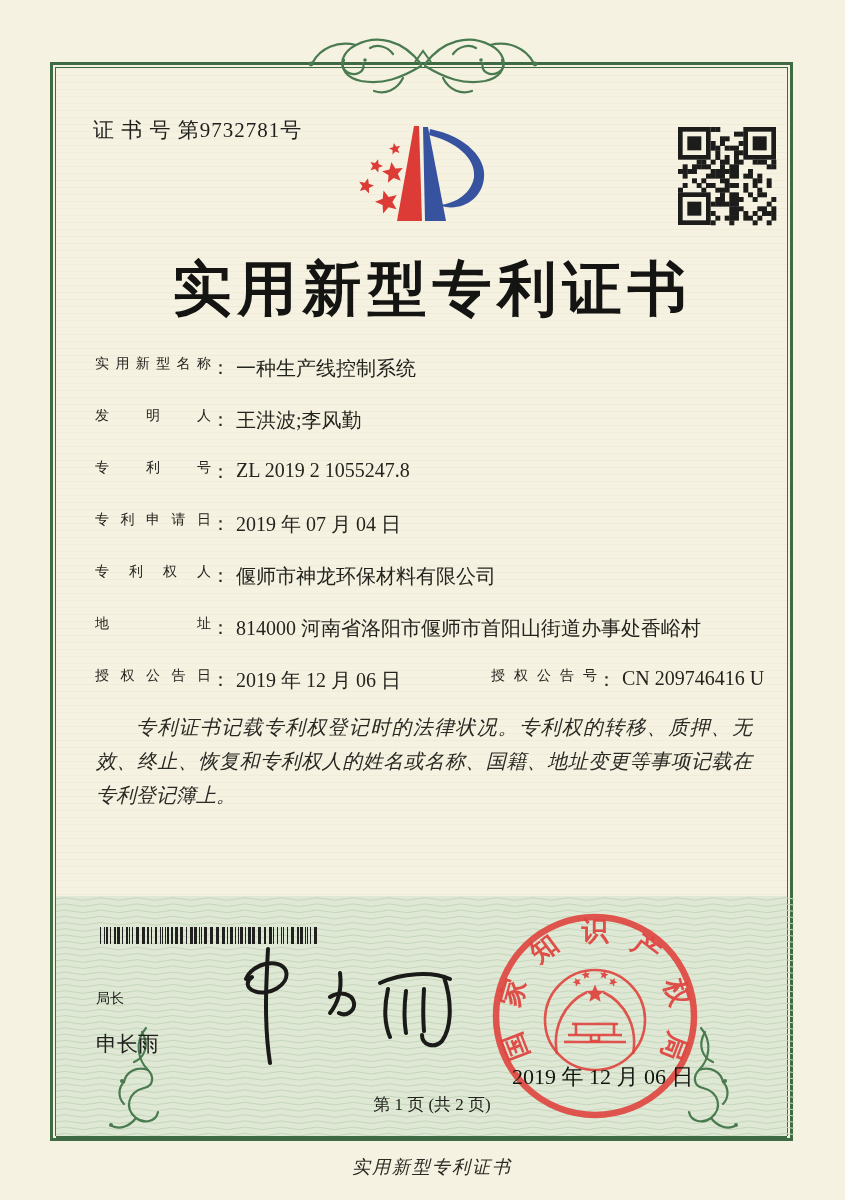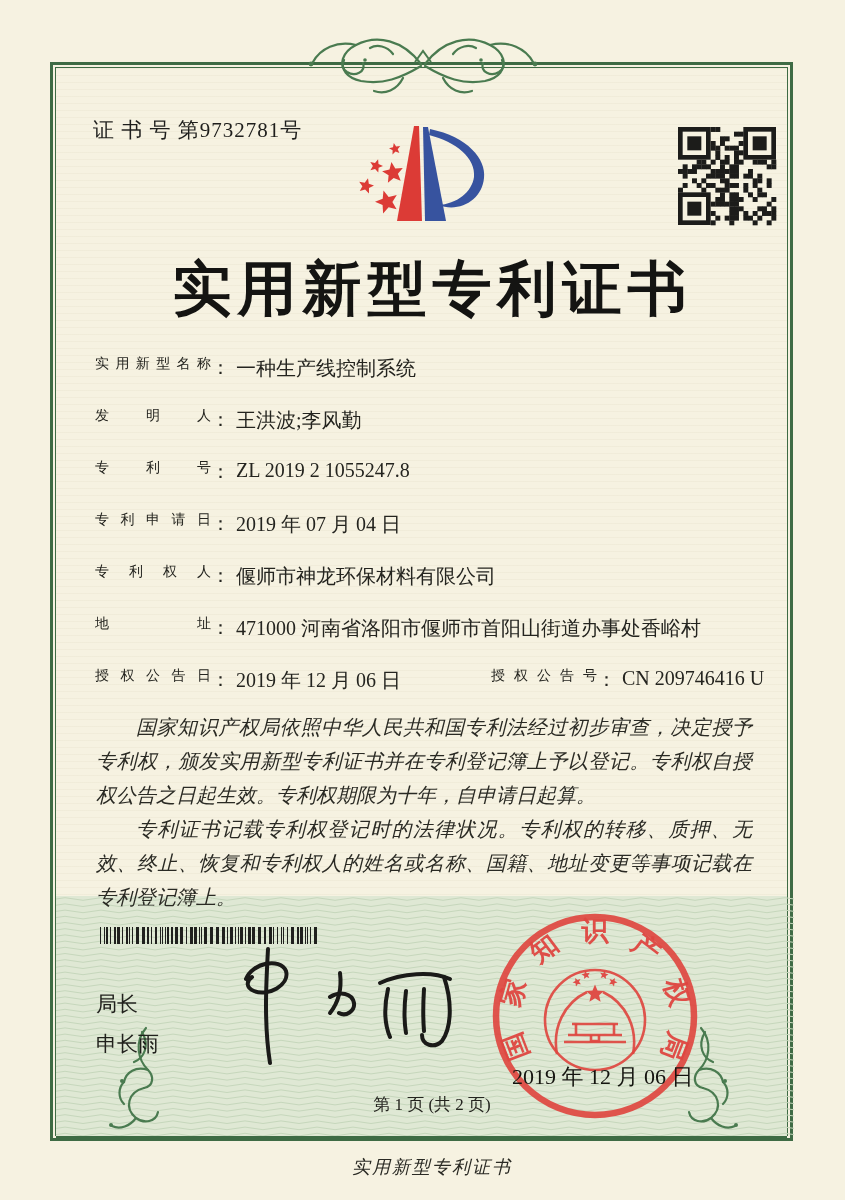--- a/index.html
+++ b/index.html
@@ -32,21 +32,21 @@
   .row .val{margin-left:6px;}
   .row .colon{font-size:19px;}
   .grant-right{margin-left:90px;display:flex;}
   .grant-right .lbl{width:106px;}
   
   .paras{position:absolute;left:96px;width:656px;top:710px;font-size:20px;line-height:34px;
     text-align:justify;font-style:italic;color:#2a2a24;}
   .paras p{margin:0;text-indent:2em;}
   
   .barcode{position:absolute;left:100px;top:927px;}
-  .officer-title{position:absolute;left:96px;top:990px;font-size:21px;color:#20201c;}
+  .officer-title{position:absolute;left:96px;top:990px;font-size:14px;color:#20201c;}
   .officer-name{position:absolute;left:96px;top:1030px;font-size:21px;color:#20201c;}
   .signature{position:absolute;left:232px;top:945px;}
   .seal{position:absolute;left:482px;top:908px;}
   .seal-date{position:absolute;left:512px;top:1062px;font-size:22px;color:#14140f;white-space:nowrap;}
   .page-num{position:absolute;left:0;right:0;top:1093px;text-align:center;font-size:17px;color:#24241f;}
   .back-note{position:absolute;left:0;right:0;top:1155px;text-align:center;
     font-size:18px;font-style:italic;letter-spacing:2px;color:#2a2a24;}
   svg{overflow:visible;}
 </style>
 </head>
@@ -315,35 +315,34 @@
       <span class="val">2019 年 07 月 04 日</span>
   </div>
   <div class="row" style="top:563px">
     <span class="lbl">专利权人</span>
       <span class="colon">：</span>
       <span class="val">偃师市神龙环保材料有限公司</span>
   </div>
   <div class="row" style="top:615px">
     <span class="lbl">地址</span>
       <span class="colon">：</span>
-      <span class="val">471000 河南省洛阳市偃师市首阳山街道办事处香峪村</span>
+      <span class="val">814000 河南省洛阳市偃师市首阳山街道办事处香峪村</span>
   </div>
   <div class="row" style="top:667px">
     <span class="lbl">授权公告日</span>
       <span class="colon">：</span>
       <span class="val">2019 年 12 月 06 日</span>
     <span class="grant-right">
         <span class="lbl">授权公告号</span>
         <span class="colon">：</span>
         <span class="val">CN 209746416 U</span>
       </span>
   </div>
 
   <div class="paras">
-    <p>国家知识产权局依照中华人民共和国专利法经过初步审查，决定授予专利权，颁发实用新型专利证书并在专利登记簿上予以登记。专利权自授权公告之日起生效。专利权期限为十年，自申请日起算。</p>
     <p>专利证书记载专利权登记时的法律状况。专利权的转移、质押、无效、终止、恢复和专利权人的姓名或名称、国籍、地址变更等事项记载在专利登记簿上。</p>
   </div>
 
   <svg class="barcode" id="barcode" width="222" height="17">
       <rect x="0" y="0" width="1" height="17" fill="#20201e"></rect>
       <rect x="4" y="0" width="1" height="17" fill="#20201e"></rect>
       <rect x="6" y="0" width="2" height="17" fill="#20201e"></rect>
       <rect x="10" y="0" width="1" height="17" fill="#20201e"></rect>
       <rect x="14" y="0" width="2" height="17" fill="#20201e"></rect>
       <rect x="17" y="0" width="3" height="17" fill="#20201e"></rect>

